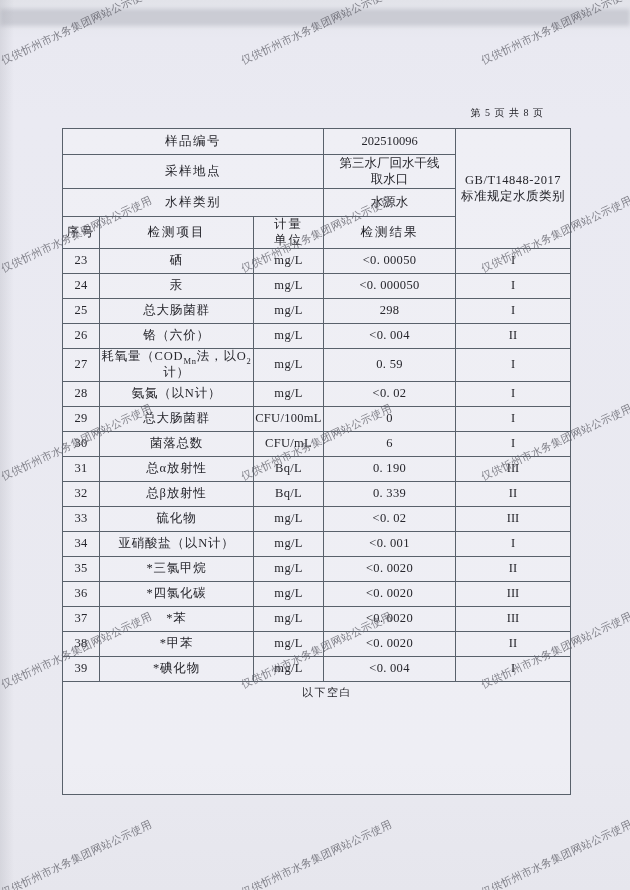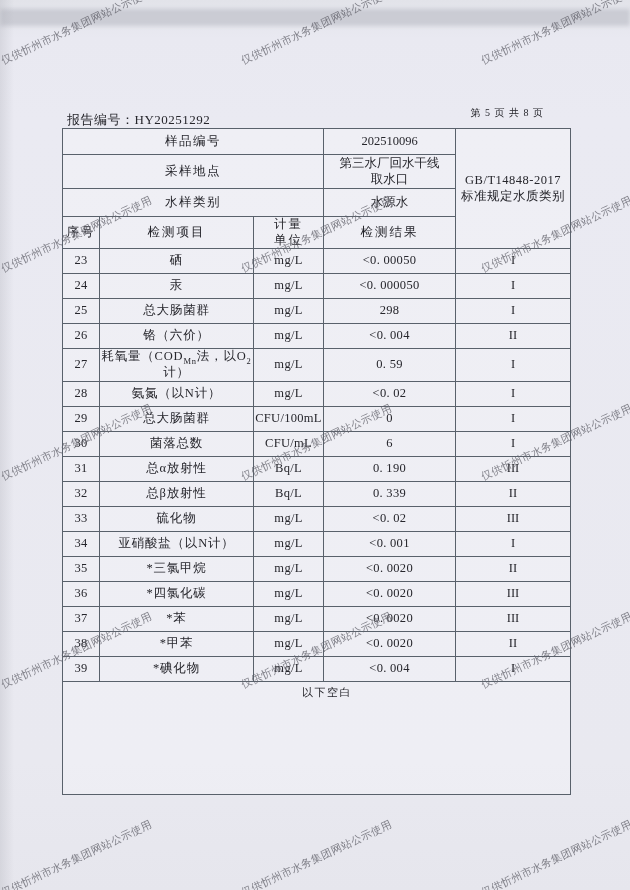--- a/index.html
+++ b/index.html
@@ -57,21 +57,20 @@
     transform:rotate(-25deg); transform-origin:0 100%;
   }
 </style>
 </head>
 <body>
 
 <div class="page">
   <div class="scan-band"></div>
   <div class="edge-shade"></div>
 
-  <div class="meta-left">报告编号：HY20251292</div>
   <div class="meta-right">第 5 页 共 8 页</div>
 
   <table class="report">
     <colgroup>
       <col style="width:37px">
         <col style="width:154px">
         <col style="width:70px">
       <col style="width:132px">
         <col style="width:115px">
     </colgroup>

